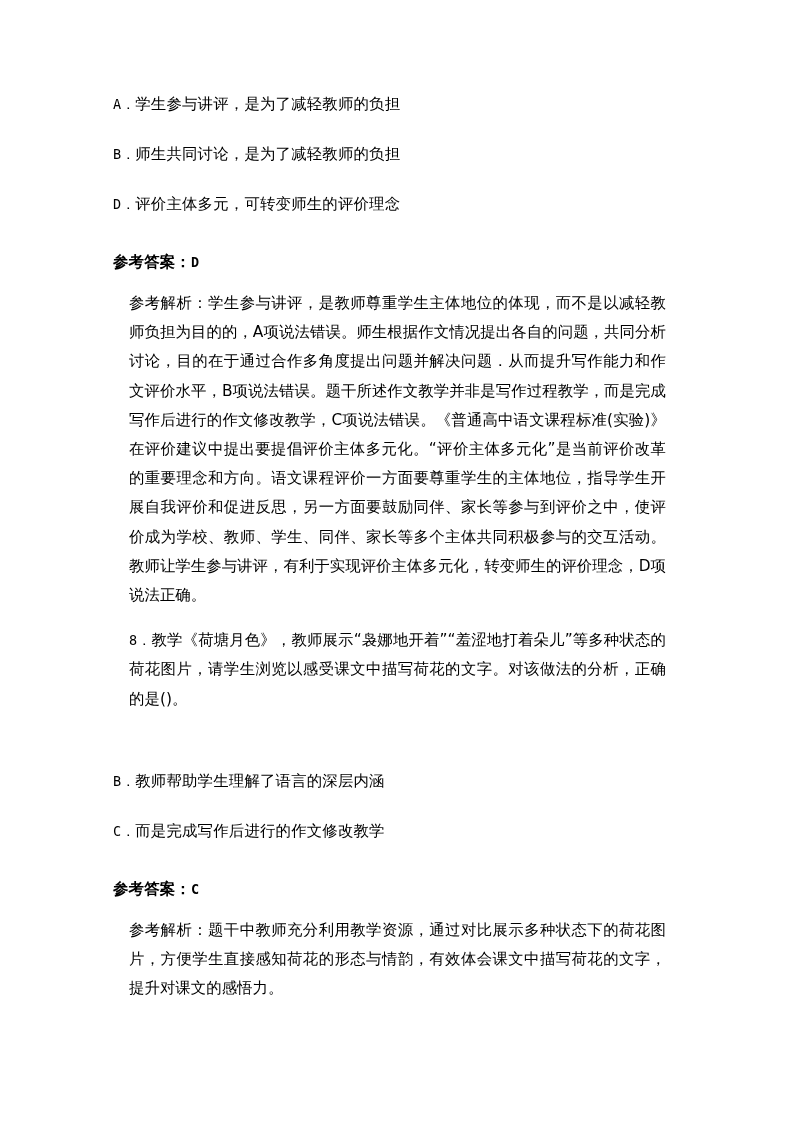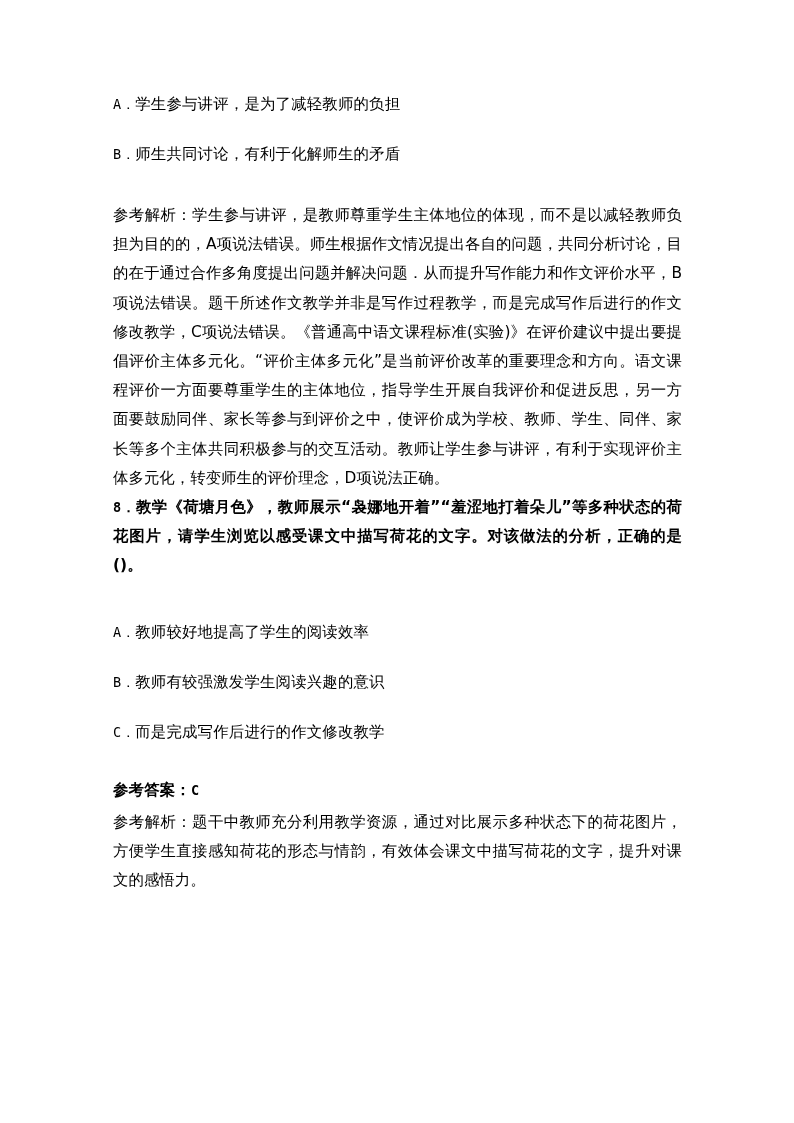--- a/index.html
+++ b/index.html
@@ -65,55 +65,55 @@
   }
   .answer-head .mono {
     font-weight: bold;
     font-size: 13.5px;
   }
 
   
   .para {
     font-size: 15.4px;
     line-height: 29.2px;
-    margin: 0;
+    margin: 16px;
     text-align: justify;
     text-justify: inter-character;
     text-align-last: left;
     letter-spacing: 0.05px;
     word-break: break-all;
   }
   .para.q-stem {
     text-indent: 0;
-    font-weight: bold;
   }
 </style>
 </head>
 <body>
 
 <div class="page">
   <div class="content">
 
     <div class="options-block">
       <div class="option"><span class="mono">A</span><span class="mono">．</span><span>学生参与讲评，是为了减轻教师的负担</span></div>
-      <div class="option"><span class="mono">B</span><span class="mono">．</span><span>师生共同讨论，有利于化解师生的矛盾</span></div>
+      <div class="option"><span class="mono">B</span><span class="mono">．</span><span>师生共同讨论，是为了减轻教师的负担</span></div>
+      <div class="option"><span class="mono">D</span><span class="mono">．</span><span>评价主体多元，可转变师生的评价理念</span></div>
     </div>
 
     <div class="gap-before-answer"></div>
 
+    <div class="answer-head"><span>参考答案：</span><span class="mono">D</span></div>
 
     <div class="para"><span>参考解析：</span><span>学生参与讲评，是教师尊重学生主体地位的体现，而不是以减轻教师负担为目的的，A项说法错误。师生根据作文情况提出各自的问题，共同分析讨论，目的在于通过合作多角度提出问题并解决问题．从而提升写作能力和作文评价水平，B项说法错误。题干所述作文教学并非是写作过程教学，而是完成写作后进行的作文修改教学，C项说法错误。《普通高中语文课程标准(实验)》在评价建议中提出要提倡评价主体多元化。“评价主体多元化”是当前评价改革的重要理念和方向。语文课程评价一方面要尊重学生的主体地位，指导学生开展自我评价和促进反思，另一方面要鼓励同伴、家长等参与到评价之中，使评价成为学校、教师、学生、同伴、家长等多个主体共同积极参与的交互活动。教师让学生参与讲评，有利于实现评价主体多元化，转变师生的评价理念，D项说法正确。</span></div>
 
     <div class="para q-stem"><span class="mono">8</span><span class="mono">．</span><span>教学《荷塘月色》，教师展示“袅娜地开着”“羞涩地打着朵儿”等多种状态的荷花图片，请学生浏览以感受课文中描写荷花的文字。对该做法的分析，正确的是()。</span></div>
 
     <div class="gap-between-q"></div>
 
     <div class="options-block">
-      <div class="option"><span class="mono">A</span><span class="mono">．</span><span>教师较好地提高了学生的阅读效率</span></div>
-      <div class="option"><span class="mono">B</span><span class="mono">．</span><span>教师有较强激发学生阅读兴趣的意识</span></div>
+      <div class="option"><span class="mono">B</span><span class="mono">．</span><span>教师帮助学生理解了语言的深层内涵</span></div>
       <div class="option"><span class="mono">C</span><span class="mono">．</span><span>而是完成写作后进行的作文修改教学</span></div>
     </div>
 
     <div class="gap-before-answer"></div>
 
     <div class="answer-head"><span>参考答案：</span><span class="mono">C</span></div>
 
     <div class="para"><span>参考解析：</span><span>题干中教师充分利用教学资源，通过对比展示多种状态下的荷花图片，方便学生直接感知荷花的形态与情韵，有效体会课文中描写荷花的文字，提升对课文的感悟力。</span></div>
 
   </div>

